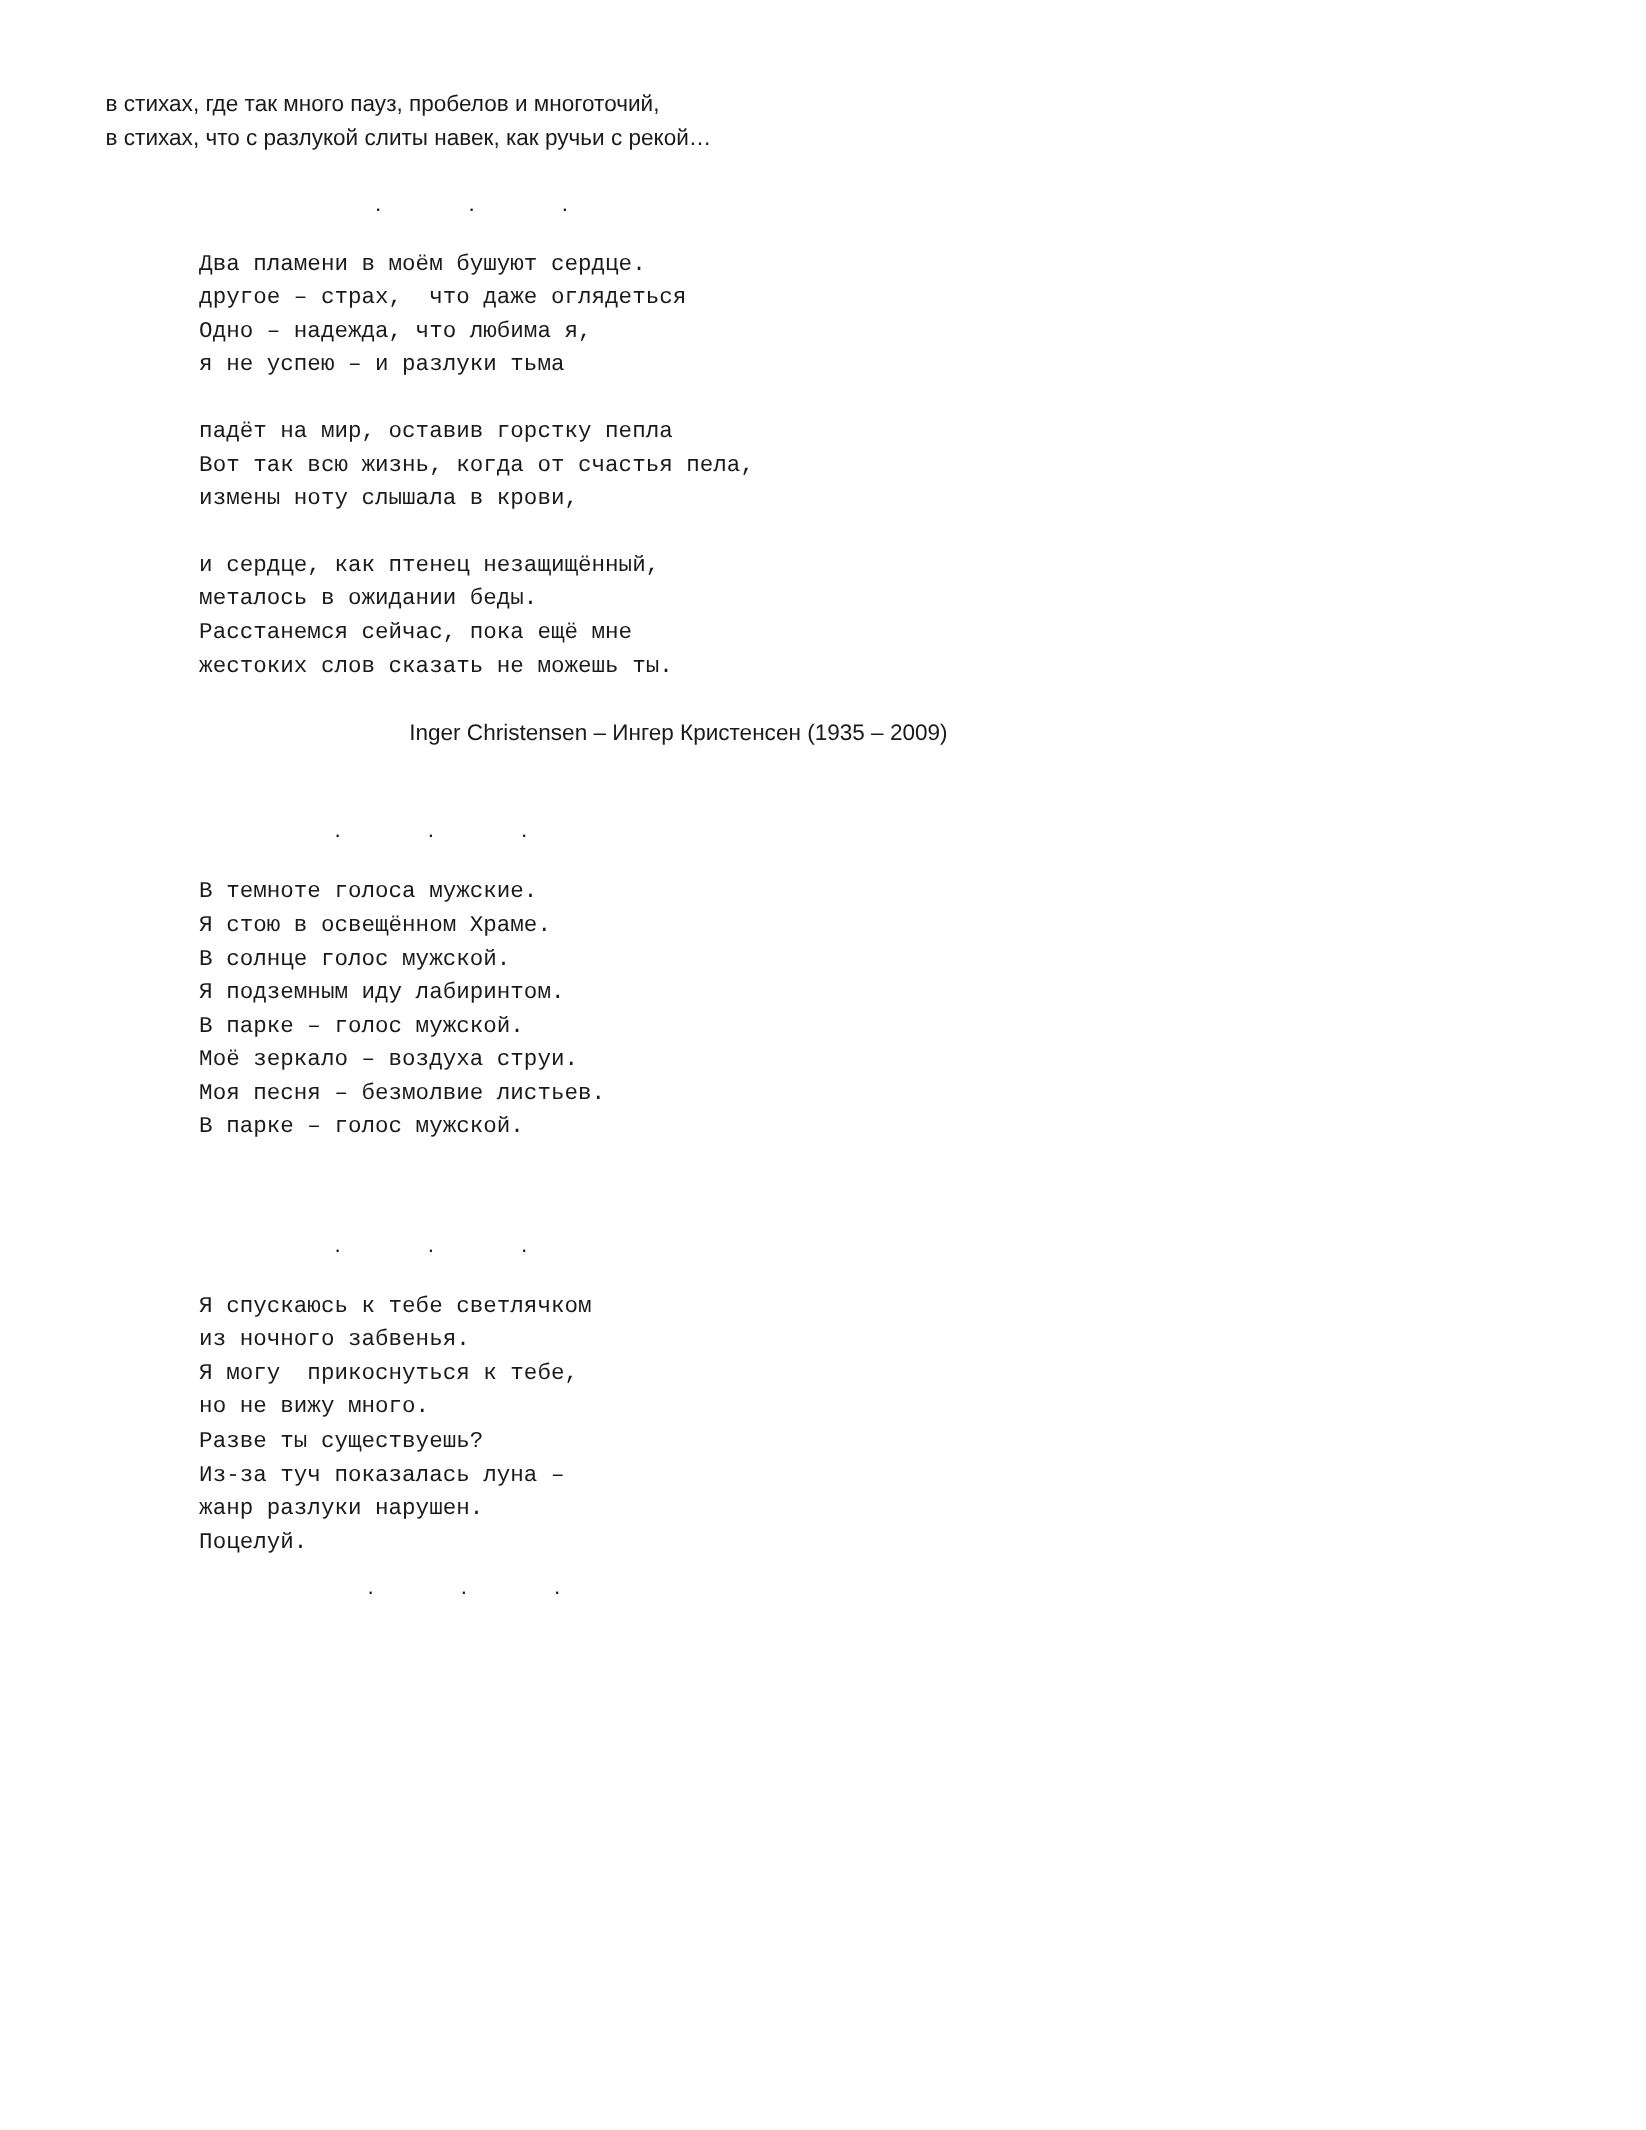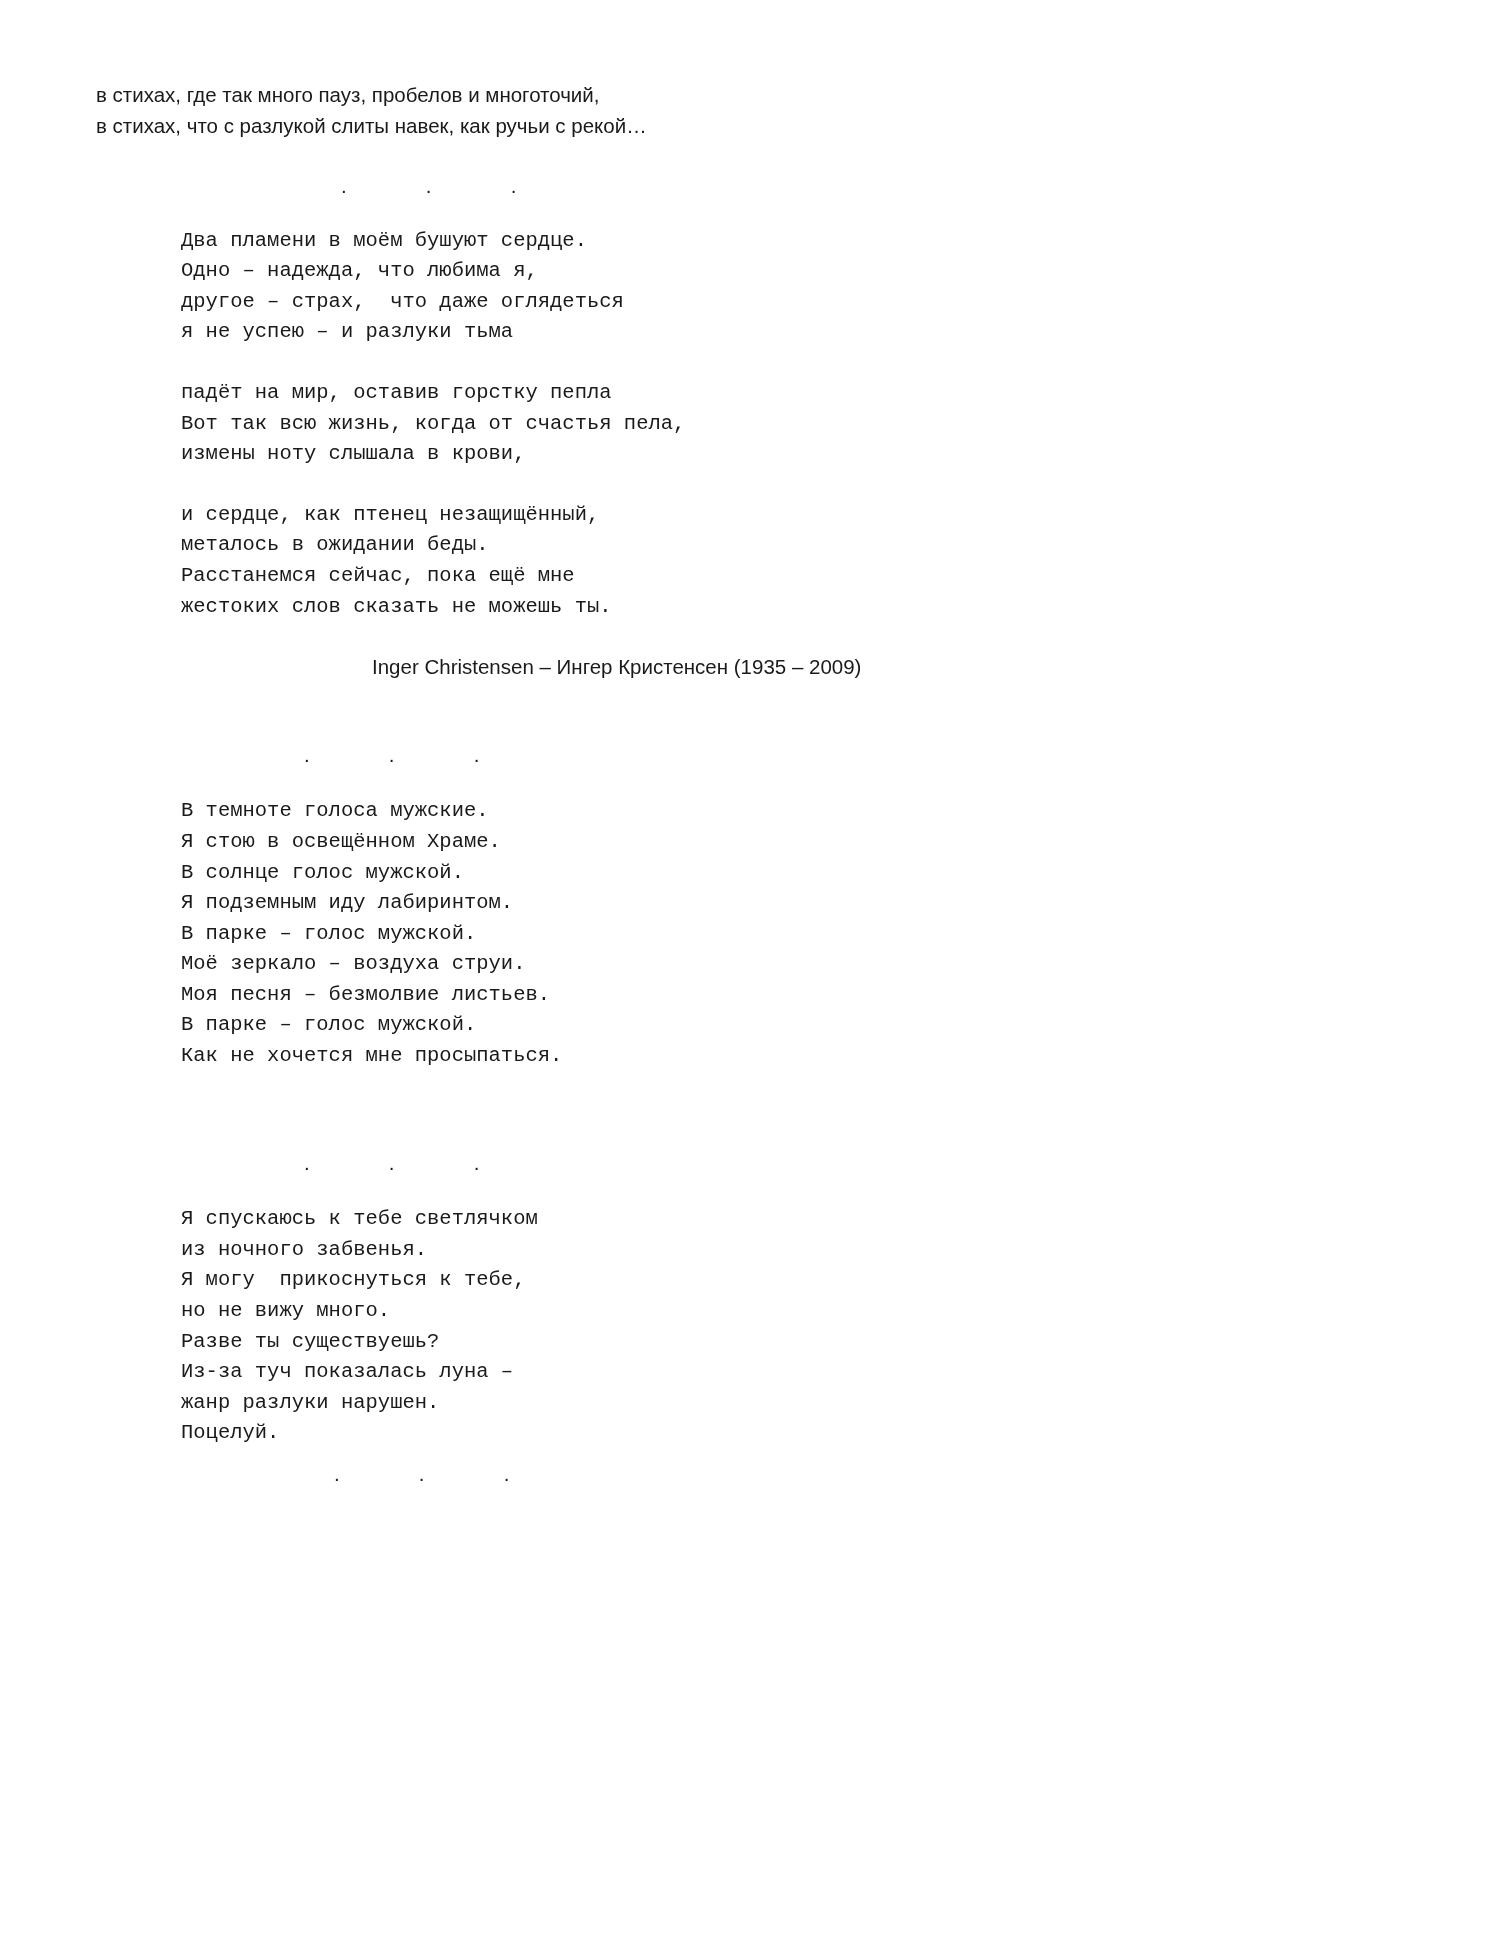--- a/index.html
+++ b/index.html
@@ -70,22 +70,22 @@
     </div>
 
     <div style="height:30px"></div>
     <div class="separator" style="margin-left:341px">.    .    .</div>
 
     <div style="height:24px"></div>
     <div class="block-indent">
 
       <div class="stanza">
         <div class="poem-line">Два пламени в моём бушуют сердце.</div>
+        <div class="poem-line">другое – страх,  что даже оглядеться</div>
         <div class="poem-line">Одно – надежда, что любима я,</div>
-        <div class="poem-line">другое – страх,  что даже оглядеться</div>
         <div class="poem-line">я не успею – и разлуки тьма</div>
       </div>
 
       <div class="stanza">
         <div class="poem-line">падёт на мир, оставив горстку пепла</div>
         <div class="poem-line">Вот так всю жизнь, когда от счастья пела,</div>
         <div class="poem-line">измены ноту слышала в крови,</div>
       </div>
 
       <div class="stanza">
@@ -108,21 +108,20 @@
     <div class="block-indent">
       <div class="stanza">
         <div class="poem-line">В темноте голоса мужские.</div>
         <div class="poem-line">Я стою в освещённом Храме.</div>
         <div class="poem-line">В солнце голос мужской.</div>
         <div class="poem-line">Я подземным иду лабиринтом.</div>
         <div class="poem-line">В парке – голос мужской.</div>
         <div class="poem-line">Моё зеркало – воздуха струи.</div>
         <div class="poem-line">Моя песня – безмолвие листьев.</div>
         <div class="poem-line">В парке – голос мужской.</div>
-        <div class="poem-line">Как не хочется мне просыпаться.</div>
       </div>
     </div>
 
     <div style="height:76px"></div>
     <div class="separator" style="margin-left:304px">.    .    .</div>
 
     <div style="height:26px"></div>
     <div class="block-indent">
       <div class="stanza">
         <div class="poem-line">Я спускаюсь к тебе светлячком</div>

